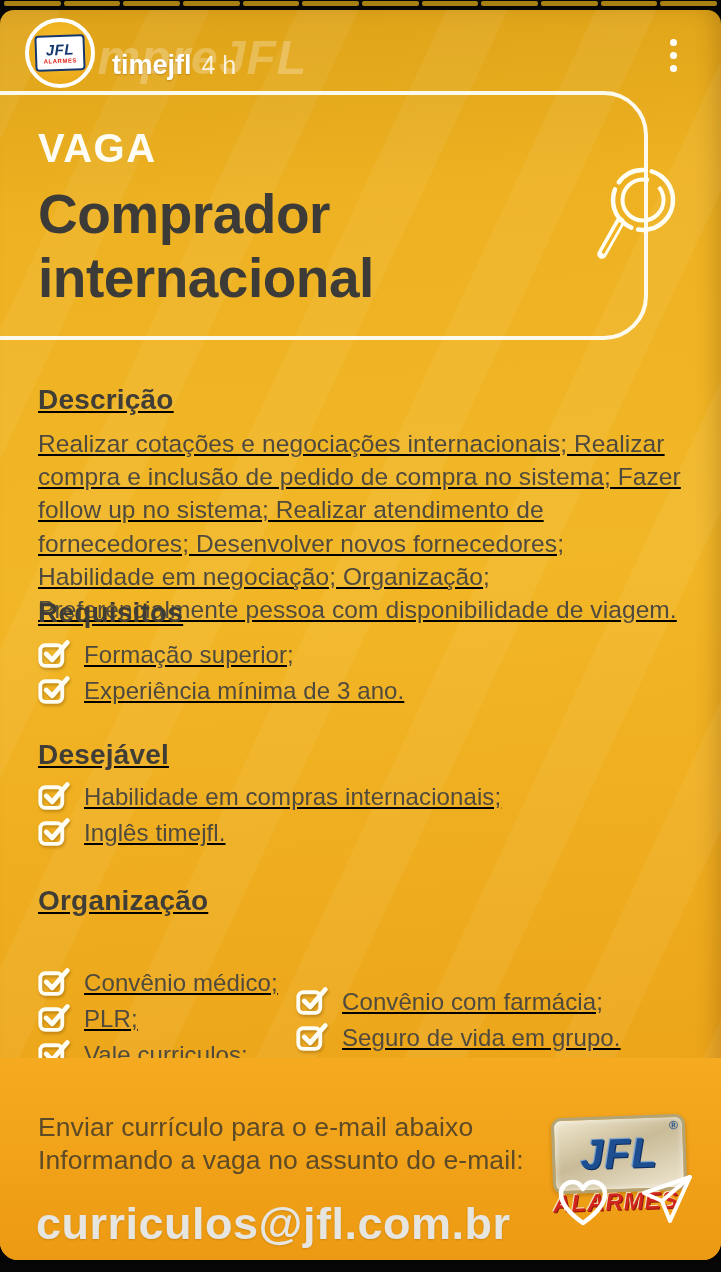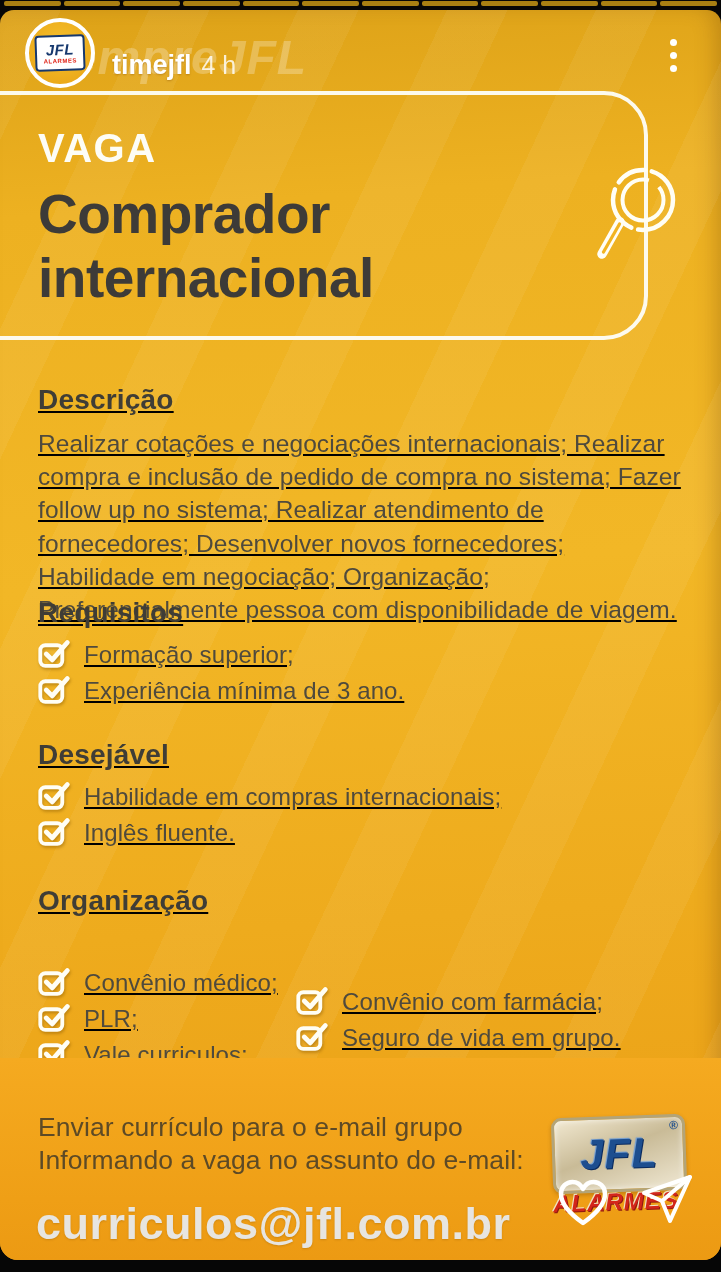--- a/index.html
+++ b/index.html
@@ -218,21 +218,21 @@
           <rect x="2.5" y="7" width="24" height="22.5" rx="5.5" fill="none" stroke="#fffef5" stroke-width="4.2"></rect>
           <path d="M9 16.5 L15.5 23 L32 4" fill="none" stroke="#fffef5" stroke-width="5.2" stroke-linecap="round" stroke-linejoin="round"></path>
         </svg>
         <span class="chk-text">Habilidade em compras internacionais;</span>
       </div>
         <div class="chk-row">
         <svg class="chk" viewBox="0 0 36 32">
           <rect x="2.5" y="7" width="24" height="22.5" rx="5.5" fill="none" stroke="#fffef5" stroke-width="4.2"></rect>
           <path d="M9 16.5 L15.5 23 L32 4" fill="none" stroke="#fffef5" stroke-width="5.2" stroke-linecap="round" stroke-linejoin="round"></path>
         </svg>
-        <span class="chk-text">Inglês fluente.</span>
+        <span class="chk-text">Inglês timejfl.</span>
       </div>
       </div>
   </div>
 
   <div class="sec sec-ben">
     <h2>Organização</h2>
     <div class="ben-cols">
       <div class="ben-col-left">
 
       <div class="chk-row">
@@ -271,21 +271,21 @@
             <rect x="2.5" y="7" width="24" height="22.5" rx="5.5" fill="none" stroke="#fffef5" stroke-width="4.2"></rect>
             <path d="M9 16.5 L15.5 23 L32 4" fill="none" stroke="#fffef5" stroke-width="5.2" stroke-linecap="round" stroke-linejoin="round"></path>
           </svg>
           <span class="chk-text">Seguro de vida em grupo.</span>
         </div>
         </div>
     </div>
   </div>
 
   <div class="band">
-    <div class="band-line1">Enviar currículo para o e-mail grupo</div>
+    <div class="band-line1">Enviar currículo para o e-mail abaixo</div>
     <div class="band-line2">Informando a vaga no assunto do e-mail:</div>
     <div class="band-email">curriculos@jfl.com.br</div>
 
     <div class="plate">
       <span class="plate-brand">JFL</span>
       <span class="plate-r">®</span>
     </div>
     <div class="plate-sub">ALARMES</div>
 
     <svg class="heart" width="54" height="52" viewBox="0 0 54 52">

